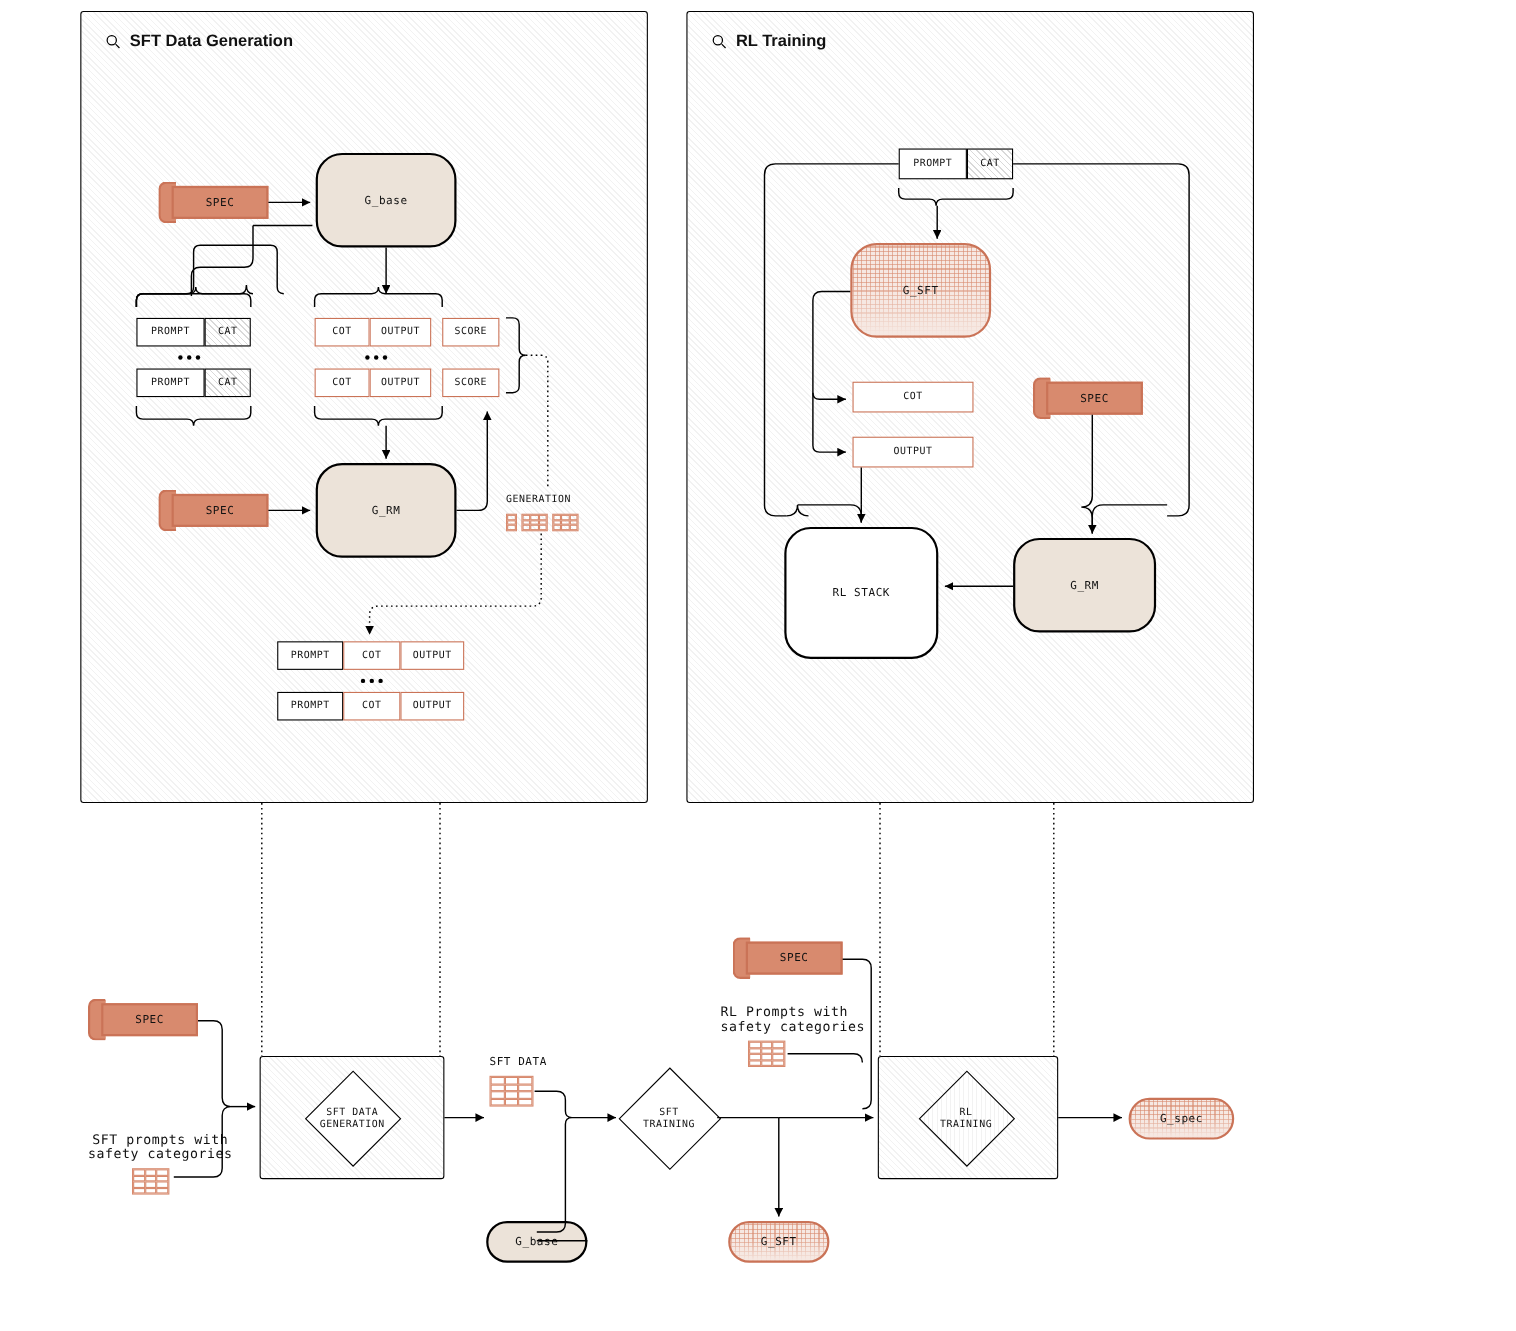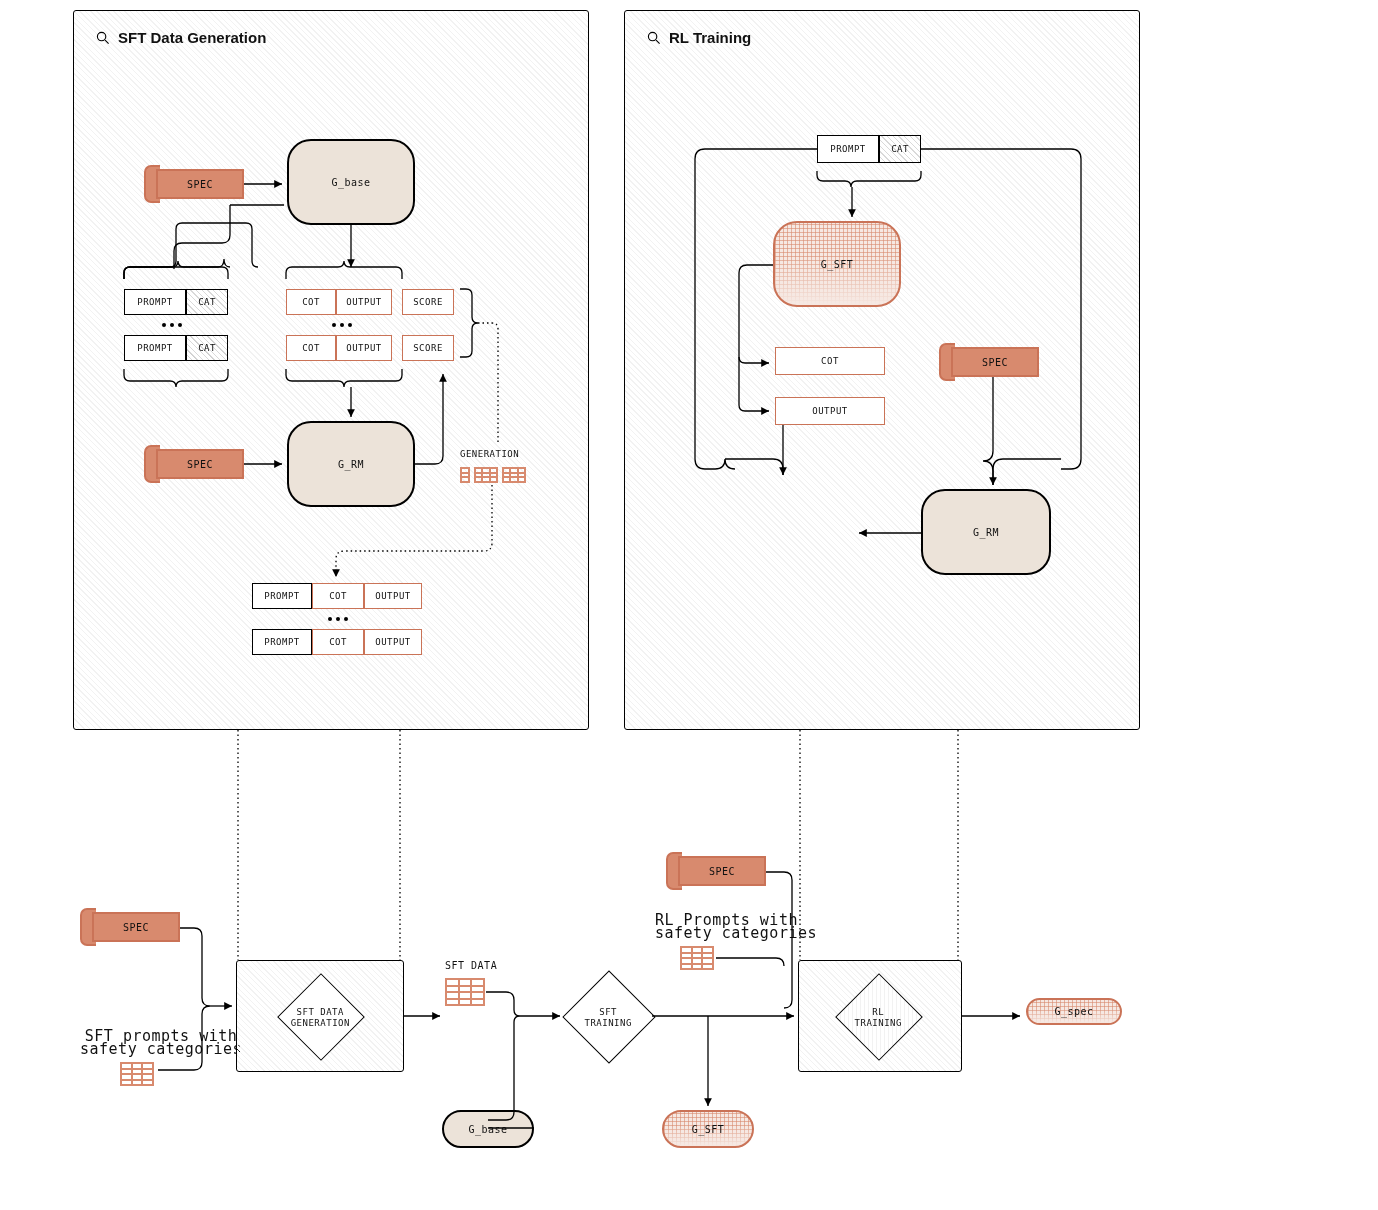--- a/index.html
+++ b/index.html
@@ -59,21 +59,21 @@
 
   .tbl{border:1px solid var(--salmon);display:grid;}
   .tbl div{border:0.8px solid var(--salmon);}
 
   .diamond{position:absolute;border:1.5px solid #000;background:#fff;transform:rotate(45deg);}
   .diamond.hatch{background:
       #fff repeating-linear-gradient(45deg,transparent,transparent 3px,var(--panel-hatch) 3px,var(--panel-hatch) 4px);}
   .diamond-label{position:absolute;transform:rotate(-45deg);width:140%;left:-20%;top:50%;margin-top:-10px;
                  text-align:center;line-height:11px;font-size:9px;}
 
-  .caption{position:absolute;font-size:15px;line-height:13px;}
+  .caption{position:absolute;font-size:12px;line-height:13px;}
 
   svg.wires{position:absolute;inset:0;width:100%;height:100%;overflow:visible;}
   svg.wires path, svg.wires line, svg.wires polyline{stroke:#000;stroke-width:1.3;fill:none;}
   svg.wires .dotted{stroke-dasharray:1.5 3;}
   svg.wires marker path{fill:#000;stroke:none;}
 </style>
 </head>
 <body>
 
 <div class="stage">
@@ -212,20 +212,21 @@
     <div class="abs node salmon" style="left:148px;top:210px;width:128px;height:86px;">G_SFT</div>
 
     <div class="abs cell salmon" style="left:150px;top:336px;width:110px;height:28px;">COT</div>
     <div class="abs cell salmon" style="left:150px;top:386px;width:110px;height:28px;">OUTPUT</div>
 
     <div class="spec-wrap" style="left:326px;top:336px;width:88px;height:30px;">
       <div class="spec-scroll"></div>
       <div class="spec-body">SPEC</div>
     </div>
 
+    <div class="abs node" style="left:88px;top:468px;width:140px;height:120px;background:#fff;">RL STACK</div>
     <div class="abs node tan" style="left:296px;top:478px;width:130px;height:86px;">G_RM</div>
 
     <svg class="wires">
       <defs>
           <marker id="ah2" markerWidth="8" markerHeight="8" refX="6" refY="3" orient="auto">
         <path d="M0,0 L6,3 L0,6 z"></path>
           </marker>
         </defs>
 
       <path d="M192 160 v4 q0 6 6 6 h22 q6 0 6 6 v0 q0 -6 6 -6 h58 q6 0 6 -6 v-4"></path>
@@ -328,21 +329,21 @@
     </div>
 
   <div class="abs node salmon pill" style="left:662px;top:1110px;width:92px;height:38px;border-color:var(--salmon-border);">G_SFT</div>
 
   <div class="abs panel" style="left:798px;top:960px;width:164px;height:112px;border-width:1px;"></div>
   <div class="diamond hatch" style="left:848px;top:986px;width:60px;height:60px;">
     <div class="diamond-label" style="white-space:pre;">RL
 TRAINING</div>
   </div>
 
-  <div class="abs node salmon pill" style="left:1026px;top:998px;width:96px;height:27px;border-color:var(--salmon-border);">G_spec</div>
+  <div class="abs node salmon pill" style="left:1026px;top:998px;width:96px;height:38px;border-color:var(--salmon-border);">G_spec</div>
 
   <svg class="wires abs" style="left:0;top:0;">
     <defs>
         <marker id="ah3" markerWidth="8" markerHeight="8" refX="6" refY="3" orient="auto">
       <path d="M0,0 L6,3 L0,6 z"></path>
         </marker>
       </defs>
 
     <path d="M180 928 h14 q8 0 8 8 v62 q0 8 8 8 q-8 0 -8 8 v48 q0 8 -8 8 h-36"></path>
     <line x1="210" y1="1006" x2="232" y2="1006" marker-end="url(#ah3)"></line>

